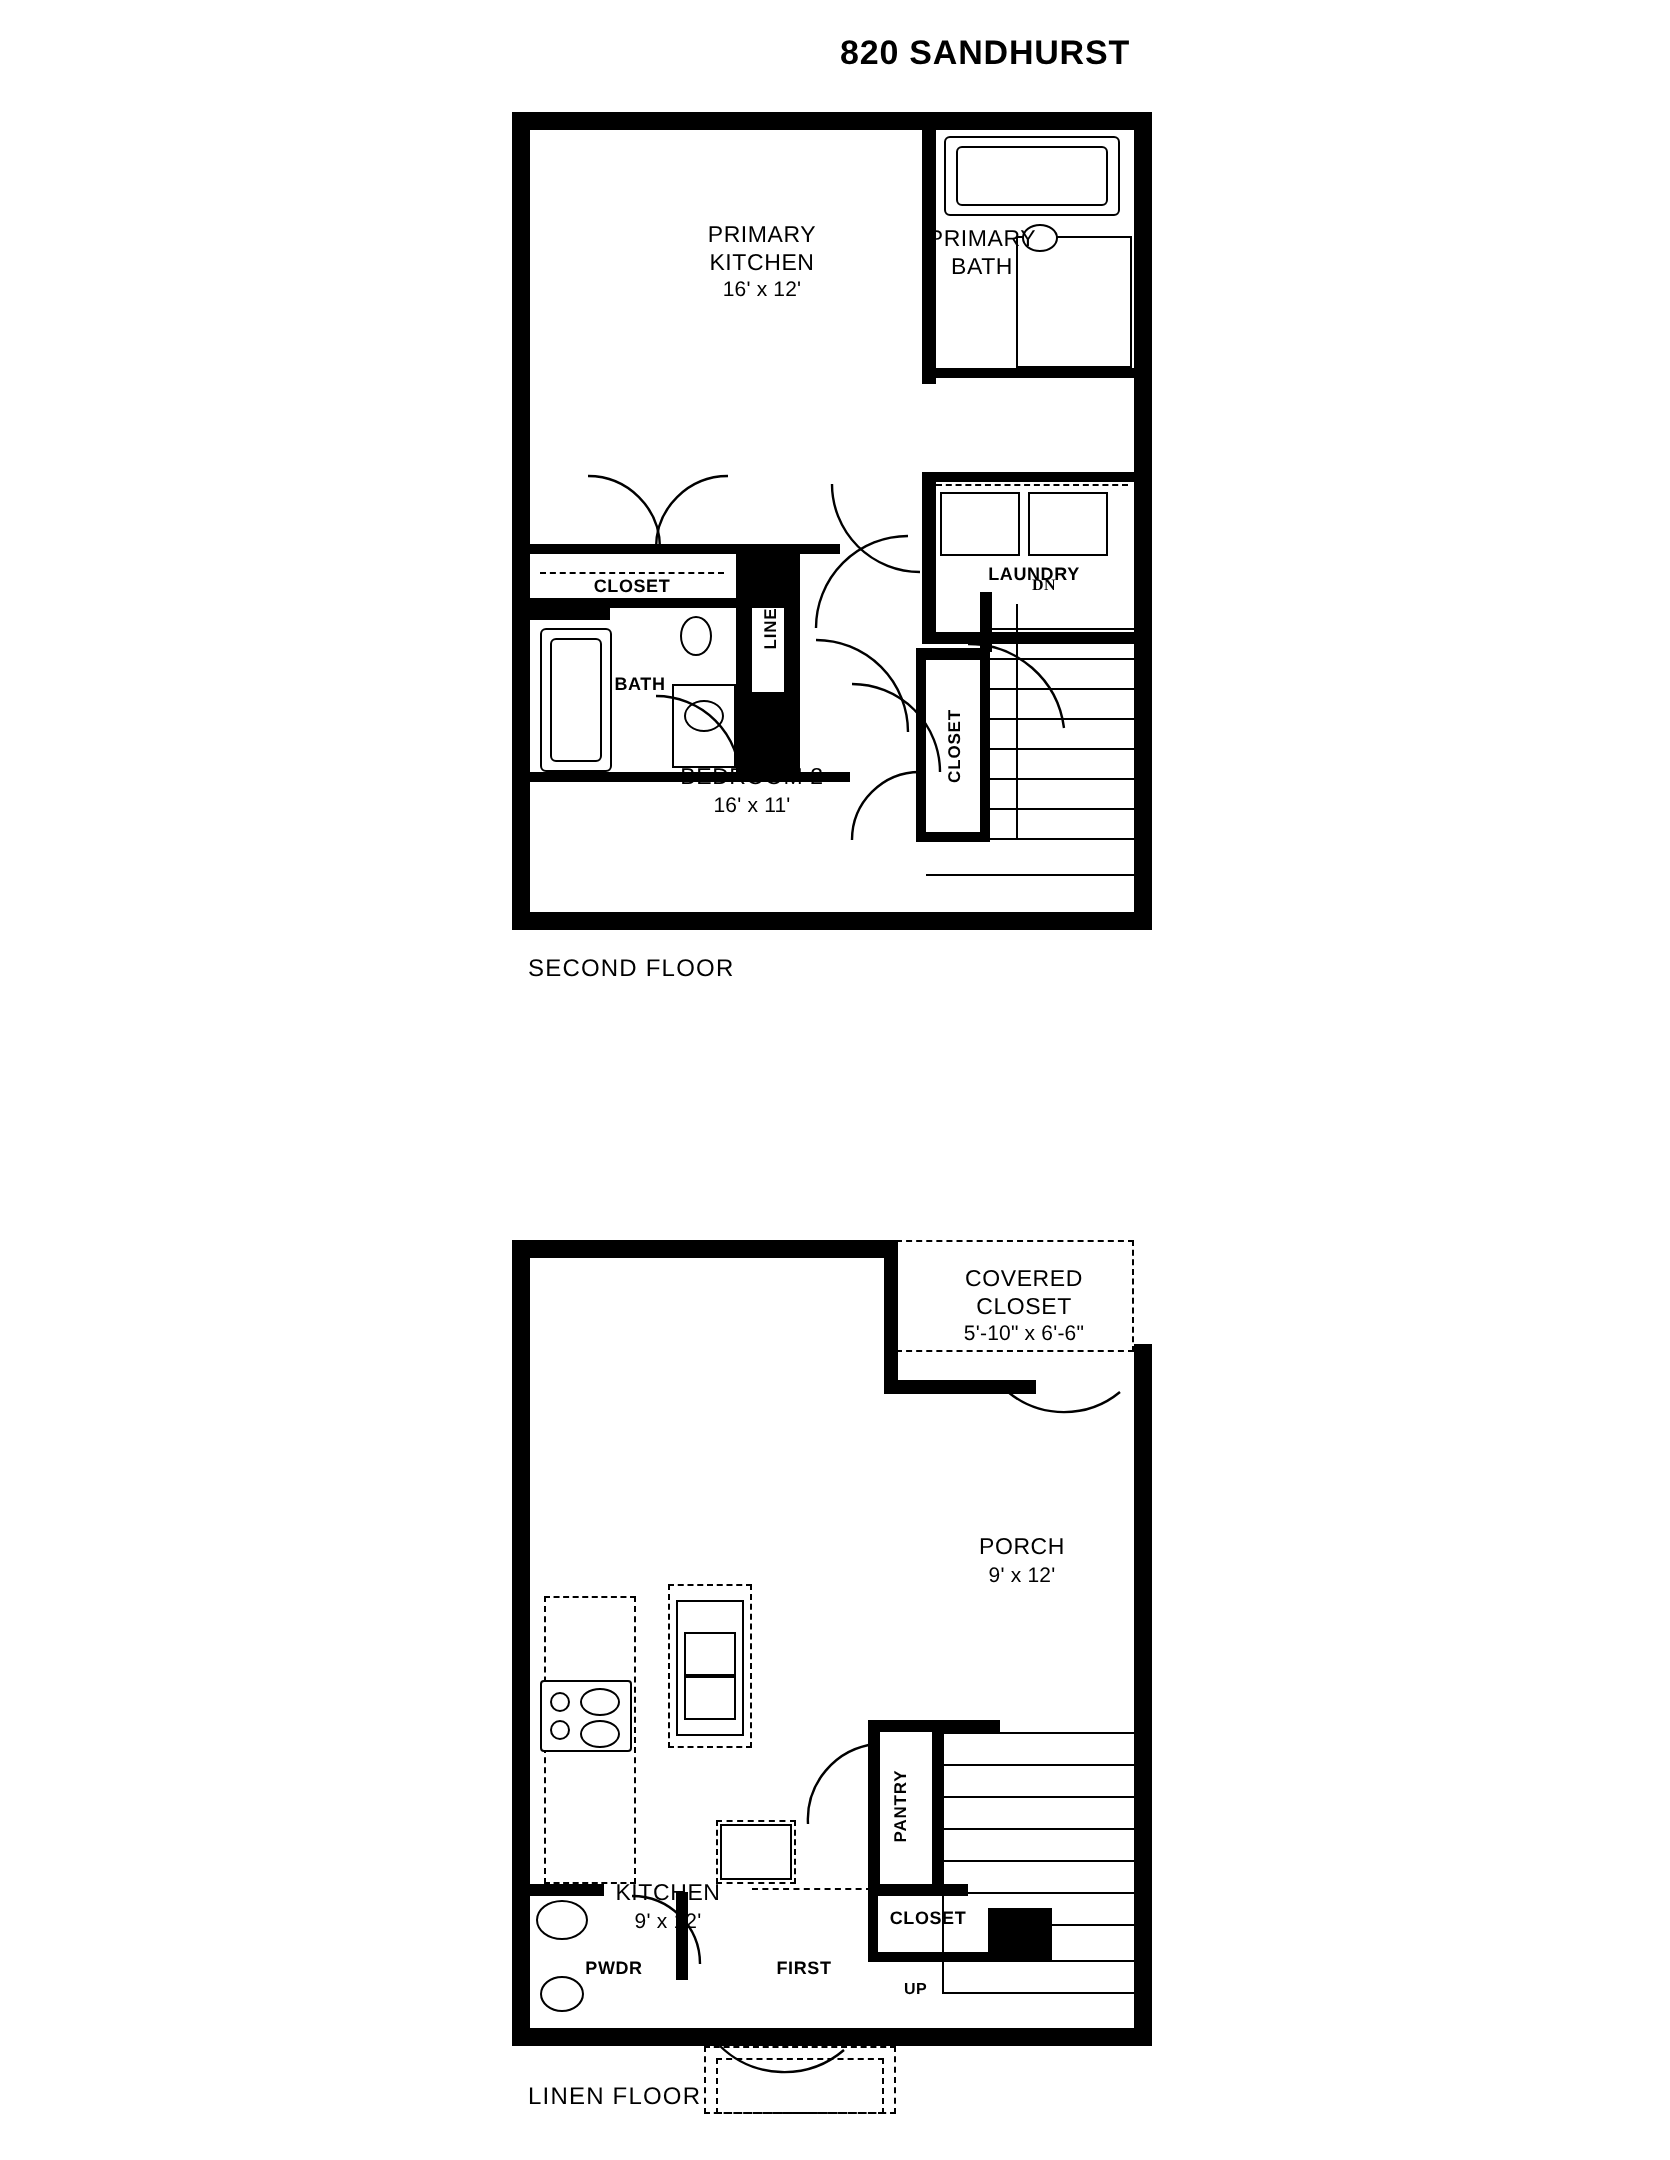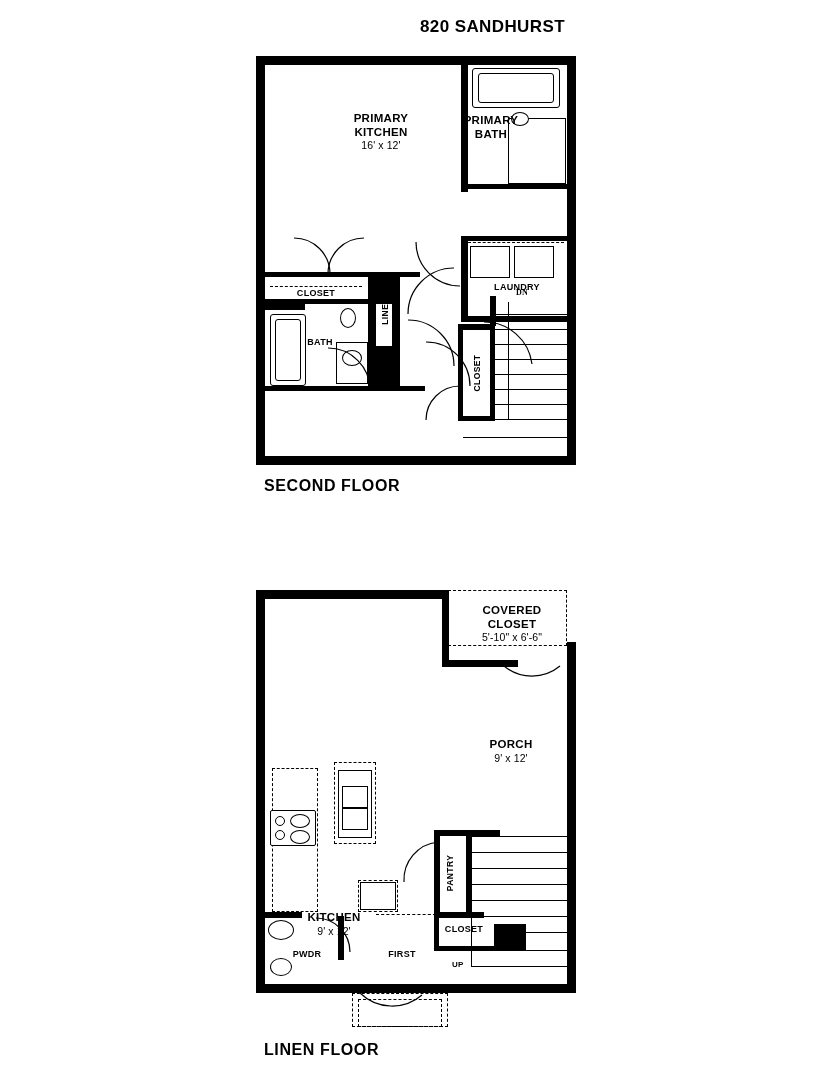--- a/index.html
+++ b/index.html
@@ -22,22 +22,22 @@
     width: 835px;
     text-align: center;
     font-size: 17px;
     font-weight: bold;
     letter-spacing: 0.4px;
     padding-left: 150px;
     box-sizing: border-box;
   }
   .floor-caption {
     position: absolute;
-    font-size: 16px;
-    font-weight: bold;
+    font-size: 12px;
+    font-weight: normal;
     letter-spacing: 0.6px;
   }
   #caption-second { left: 264px; top: 477px; }
   #caption-first  { left: 264px; top: 1041px; }
 
   .plan {
     position: absolute;
   }
   
   .wall {           
@@ -48,21 +48,21 @@
     position: absolute;
     background: #000000;
   }
   .room {
     position: absolute;
     text-align: center;
     line-height: 1.18;
   }
   .room .name {
     font-size: 11.5px;
-    font-weight: bold;
+    font-weight: normal;
     letter-spacing: 0.3px;
     white-space: nowrap;
   }
   .room .dim {
     font-size: 10.5px;
     font-weight: normal;
     letter-spacing: 0.1px;
     white-space: nowrap;
   }
   .vlabel {
@@ -213,20 +213,24 @@
       </svg>
   </div>
   <div class="swing" style="left:152px; top:264px;">
     <svg width="46" height="46">
         <path d="M46,46 A46,46 0 0 0 0,0" fill="none" stroke="#000" stroke-width="1.2"></path>
       </svg>
   </div>
 
   <div class="iwall" style="left:9px; top:330px; width:160px; height:5px;"></div>
   <div class="wall" style="left:112px; top:300px; width:32px; height:32px;"></div>
+  <div class="room" style="left:30px; top:327px; width:180px;">
+    <div class="name">BEDROOM 2</div>
+    <div class="dim">16' x 11'</div>
+  </div>
   <div class="swing" style="left:170px; top:286px;">
     <svg width="44" height="44">
         <path d="M0,0 A44,44 0 0 1 44,44" fill="none" stroke="#000" stroke-width="1.2"></path>
       </svg>
   </div>
 
   <div class="iwall" style="left:202px; top:268px; width:5px; height:96px;"></div>
   <div class="iwall" style="left:234px; top:268px; width:5px; height:96px;"></div>
   <div class="iwall" style="left:202px; top:360px; width:37px; height:5px;"></div>
   <div class="wall" style="left:202px; top:268px; width:37px; height:6px;"></div>
@@ -248,21 +252,21 @@
   <div class="stair-line" style="left:239px; top:348px; width:72px;"></div>
   <div class="stair-line" style="left:239px; top:363px; width:72px;"></div>
   <div class="stair-line" style="left:207px; top:363px; width:104px;"></div>
   <div class="stair-line" style="left:207px; top:381px; width:104px;"></div>
   <div class="stair-line" style="left:252px; top:246px; width:1.4px; height:118px; background:#000;"></div>
   <div class="tiny" style="left:260px; top:232px;font-family:Liberation Serif, serif;">DN</div>
 </div>
 
 <div class="floor-caption" id="caption-second">SECOND FLOOR</div>
 
-<div class="plan" id="plan-first" style="left:256px; top:590px; width:271px; height:412px;">
+<div class="plan" id="plan-first" style="left:256px; top:620px; width:271px; height:412px;">
 
   <div class="wall" style="left:0; top:0; width:192px; height:9px;"></div>
   <div class="wall" style="left:0; top:0; width:9px; height:403px;"></div>
   <div class="wall" style="left:0; top:394px; width:320px; height:9px;"></div>
   <div class="wall" style="left:311px; top:52px; width:9px; height:351px;"></div>
 
   <div class="dash" style="left:192px; top:0; width:119px; height:56px; border-style:dashed;"></div>
   <div class="wall" style="left:186px; top:0; width:7px; height:76px;"></div>
   <div class="wall" style="left:186px; top:70px; width:76px; height:7px;"></div>
   <div class="room" style="left:202px; top:14px; width:108px;">

